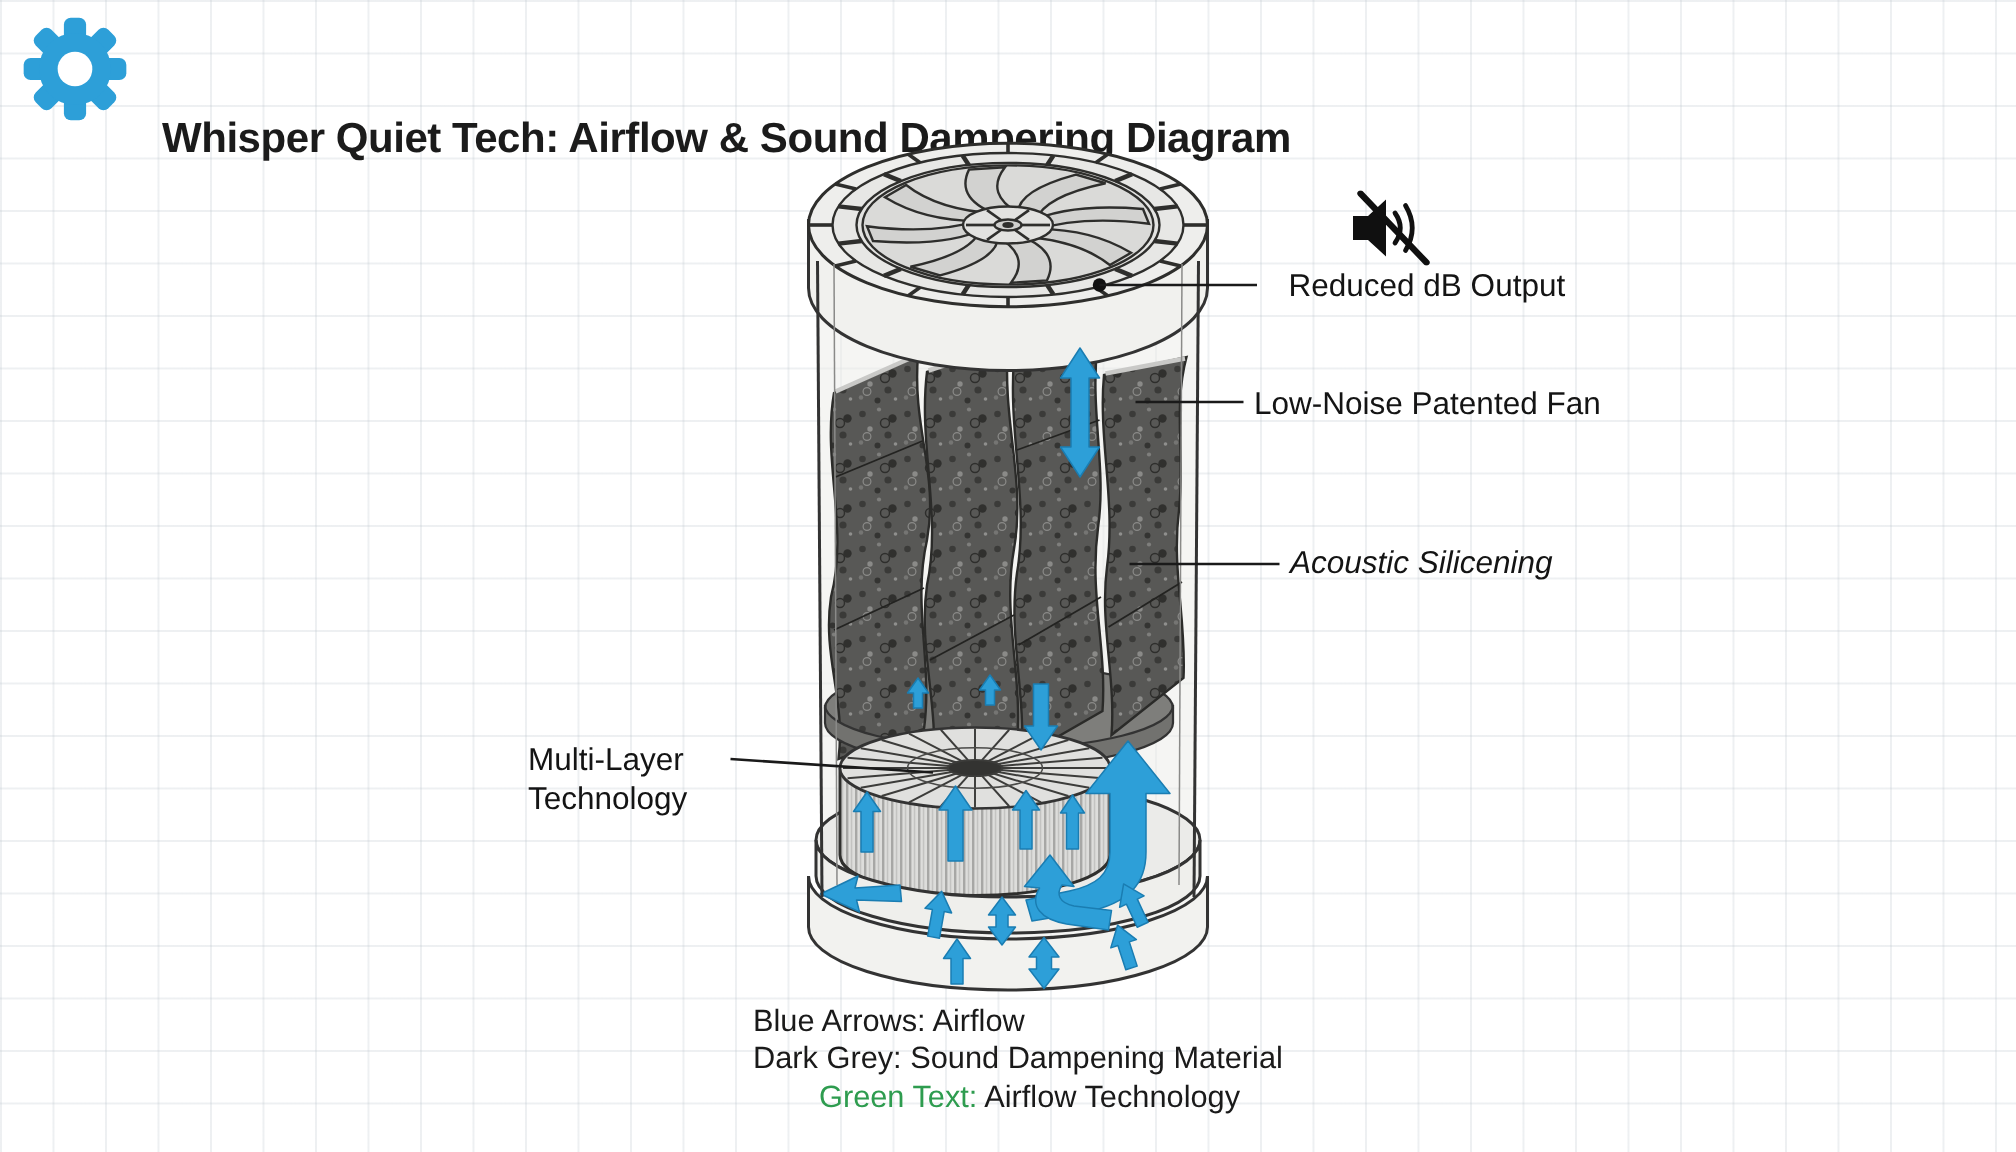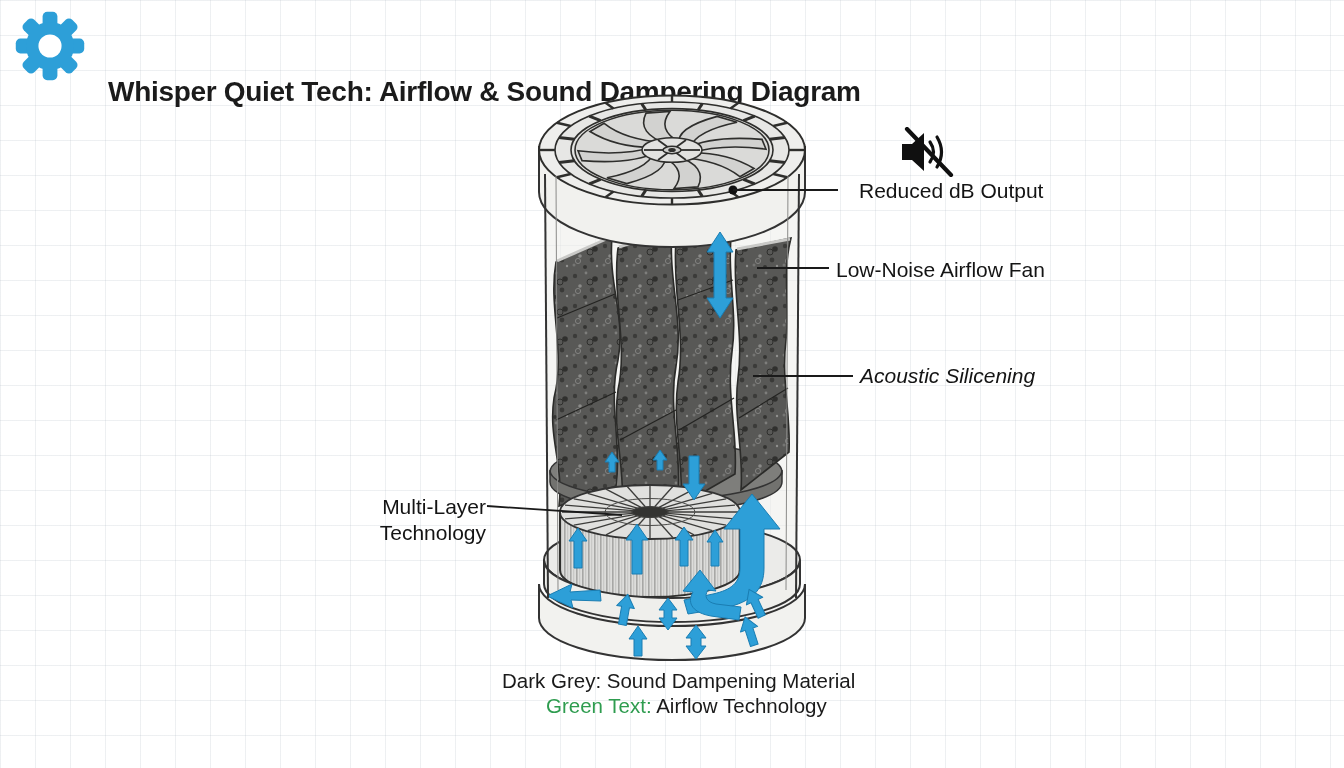--- a/index.html
+++ b/index.html
@@ -25,21 +25,21 @@
     font-size:28px;font-weight:700;letter-spacing:-0.3px;color:#1b1b1b;
     white-space:nowrap;
     margin-top:48px;
   }
   .callout{
     font-size:21px;line-height:27px;color:#141414;white-space:nowrap;
   }
   #lbl-reduced-db{left:859px;top:177px;}
   #lbl-impeller{left:836px;top:256px;}
   #lbl-acoustic{left:860px;top:362px;font-style:italic;}
-  #lbl-filtration{left:352px;top:494px;width:134px;text-align:right;white-space:normal;line-height:26px;padding-left:23px;}
+  #lbl-filtration{left:352px;top:494px;width:134px;text-align:left;white-space:normal;line-height:26px;}
   #legend{
     left:502px;top:668px;
     font-size:20.5px;line-height:25.4px;color:#1a1a1a;white-space:nowrap;
   }
   #legend .green{color:var(--legend-green);margin-left:44px;}
   #device-svg{left:0;top:0;}
   #device-svg .ns *{vector-effect:non-scaling-stroke;}
   .arr{fill:var(--accent-blue);stroke:#1a7db2;stroke-width:1;stroke-linejoin:round;}
   #gear-icon{left:13px;top:9px;}
   #muted-speaker-icon{left:899px;top:127px;}
@@ -259,27 +259,28 @@
 
 <svg id="muted-speaker-icon" class="abs" width="58" height="50" viewBox="0 0 58 50">
   <polygon points="3,17 13,17 25,6 25,44 13,33 3,33" fill="#101010"></polygon>
   <path d="M31,15 Q38,25 31,35" stroke="#101010" stroke-width="3.2" fill="none" stroke-linecap="round"></path>
   <path d="M38,10 Q47,25 38,40" stroke="#101010" stroke-width="3.2" fill="none" stroke-linecap="round"></path>
   <line x1="8" y1="2" x2="52" y2="48" stroke="#101010" stroke-width="4.2" stroke-linecap="round"></line>
 </svg>
 
 <div id="lbl-reduced-db" class="abs callout">Reduced dB Output</div>
 
-<div id="lbl-impeller" class="abs callout">Low-Noise Airflow Fan</div>
+<div id="lbl-impeller" class="abs callout">Low-Noise Patented Fan</div>
 
 <div id="lbl-acoustic" class="abs callout">
   <div>Acoustic Silicening</div>
 </div>
 
 <div id="lbl-filtration" class="abs callout">
   <div>Multi-Layer</div>
   <div>Technology</div>
 </div>
 
 <div id="legend" class="abs">
+  <div>Blue Arrows: Airflow</div>
   <div>Dark Grey: Sound Dampening Material</div>
   <div><span class="green">Green Text:</span><span> Airflow Technology</span></div>
 </div>
 
 </body></html>

